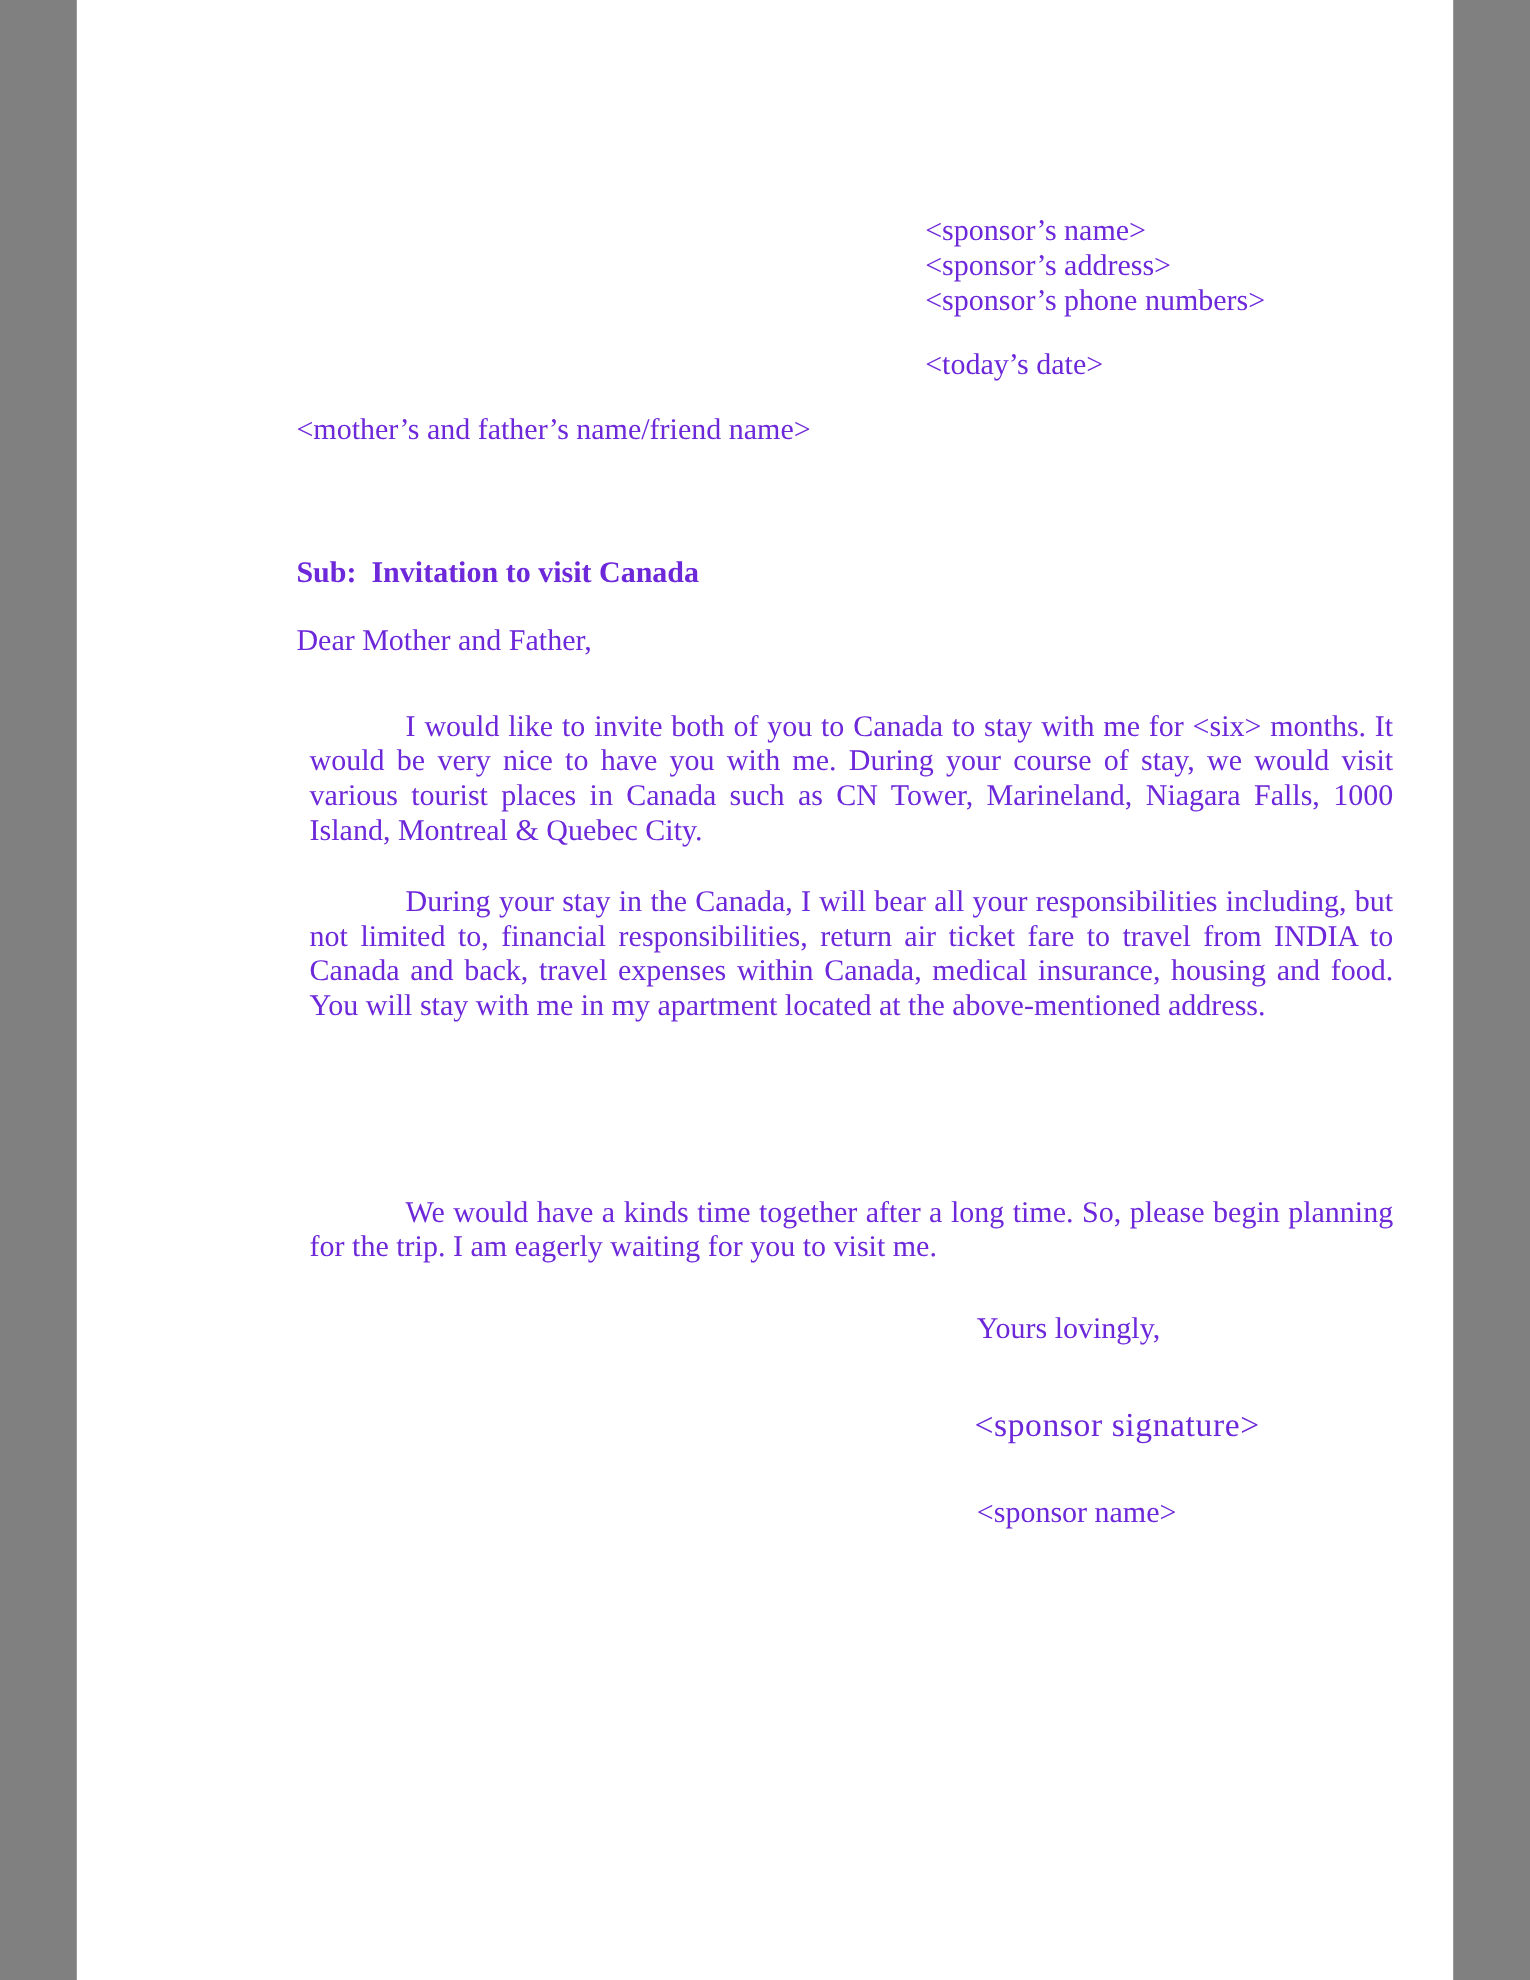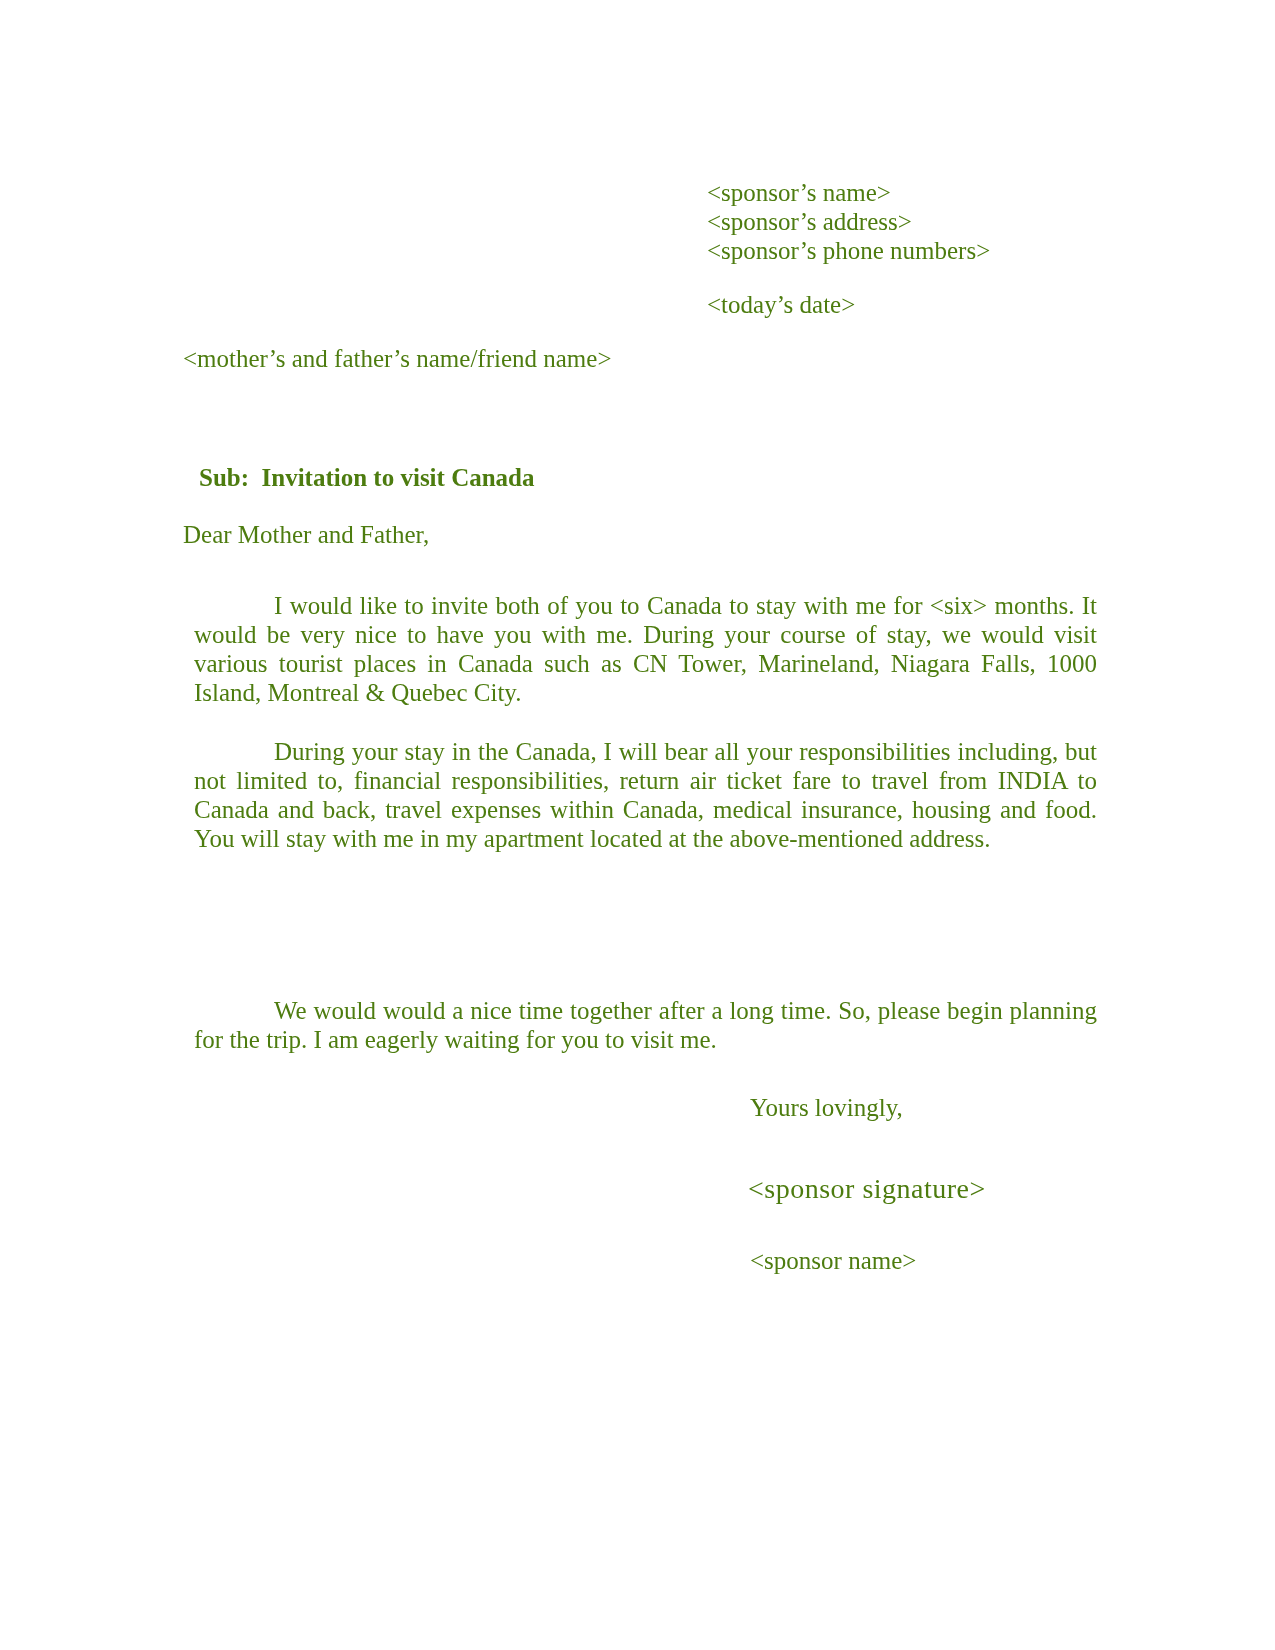--- a/index.html
+++ b/index.html
@@ -2,43 +2,43 @@
 <html><head>
 <meta charset="utf-8">
 <style>
   html, body {
     margin: 0;
     padding: 0;
     background: #808080;
   }
   .page {
     position: relative;
-    width: 1275px;
+    width: 1147px;
     height: 1650px;
     margin: 0 auto;
     background: #ffffff;
-    color: #4d7c0f;
+    color: #6d28d9;
     font-family: "Liberation Serif", "DejaVu Serif", serif;
     font-size: 25px;
     line-height: 29px;
     overflow: hidden;
   }
   .abs { position: absolute; }
 
   
   .sender-block { left: 707px; top: 178px; }
   .sender-block .line { white-space: pre; }
   .date-line { left: 707px; top: 290px; white-space: pre; }
 
   
   .recipient-block { left: 183px; top: 344px; }
   .recipient-block .line { white-space: pre; }
 
   
-  .subject-line { left: 183px; top: 463px; font-weight: bold; white-space: pre; margin-left: 16px; }
+  .subject-line { left: 183px; top: 463px; font-weight: bold; white-space: pre; }
 
   
   .greeting-line { left: 183px; top: 520px; white-space: pre; }
 
   
   .body-para {
     left: 183px;
     width: 903px;
     margin: 11px;
     text-align: justify;
@@ -75,19 +75,19 @@
   <div class="abs recipient-block">
     <div class="line">&lt;mother’s and father’s name/friend name&gt;</div>
   </div>
 
   <div class="abs subject-line">Sub:  Invitation to visit Canada</div>
 
   <div class="abs greeting-line">Dear Mother and Father,</div>
 
   <p class="abs body-para para-1">I would like to invite both of you to Canada to stay with me for &lt;six&gt; months. It would be very nice to have you with me. During your course of stay, we would visit various tourist places in Canada such as CN Tower, Marineland, Niagara Falls, 1000 Island, Montreal &amp; Quebec City.</p>
   <p class="abs body-para para-2">During your stay in the Canada, I will bear all your responsibilities including, but not limited to, financial responsibilities, return air ticket fare to travel from INDIA to Canada and back, travel expenses within Canada, medical insurance, housing and food. You will stay with me in my apartment located at the above-mentioned address.</p>
-  <p class="abs body-para para-4">We would would a nice time together after a long time.  So, please begin planning for the trip. I am eagerly waiting for you to visit me.</p>
+  <p class="abs body-para para-4">We would have a kinds time together after a long time.  So, please begin planning for the trip. I am eagerly waiting for you to visit me.</p>
 
   <div class="abs valediction-line">Yours lovingly,</div>
   <div class="abs signature-line">&lt;sponsor signature&gt;</div>
   <div class="abs signer-name-line">&lt;sponsor name&gt;</div>
 
 </div>
 
 </body></html>

